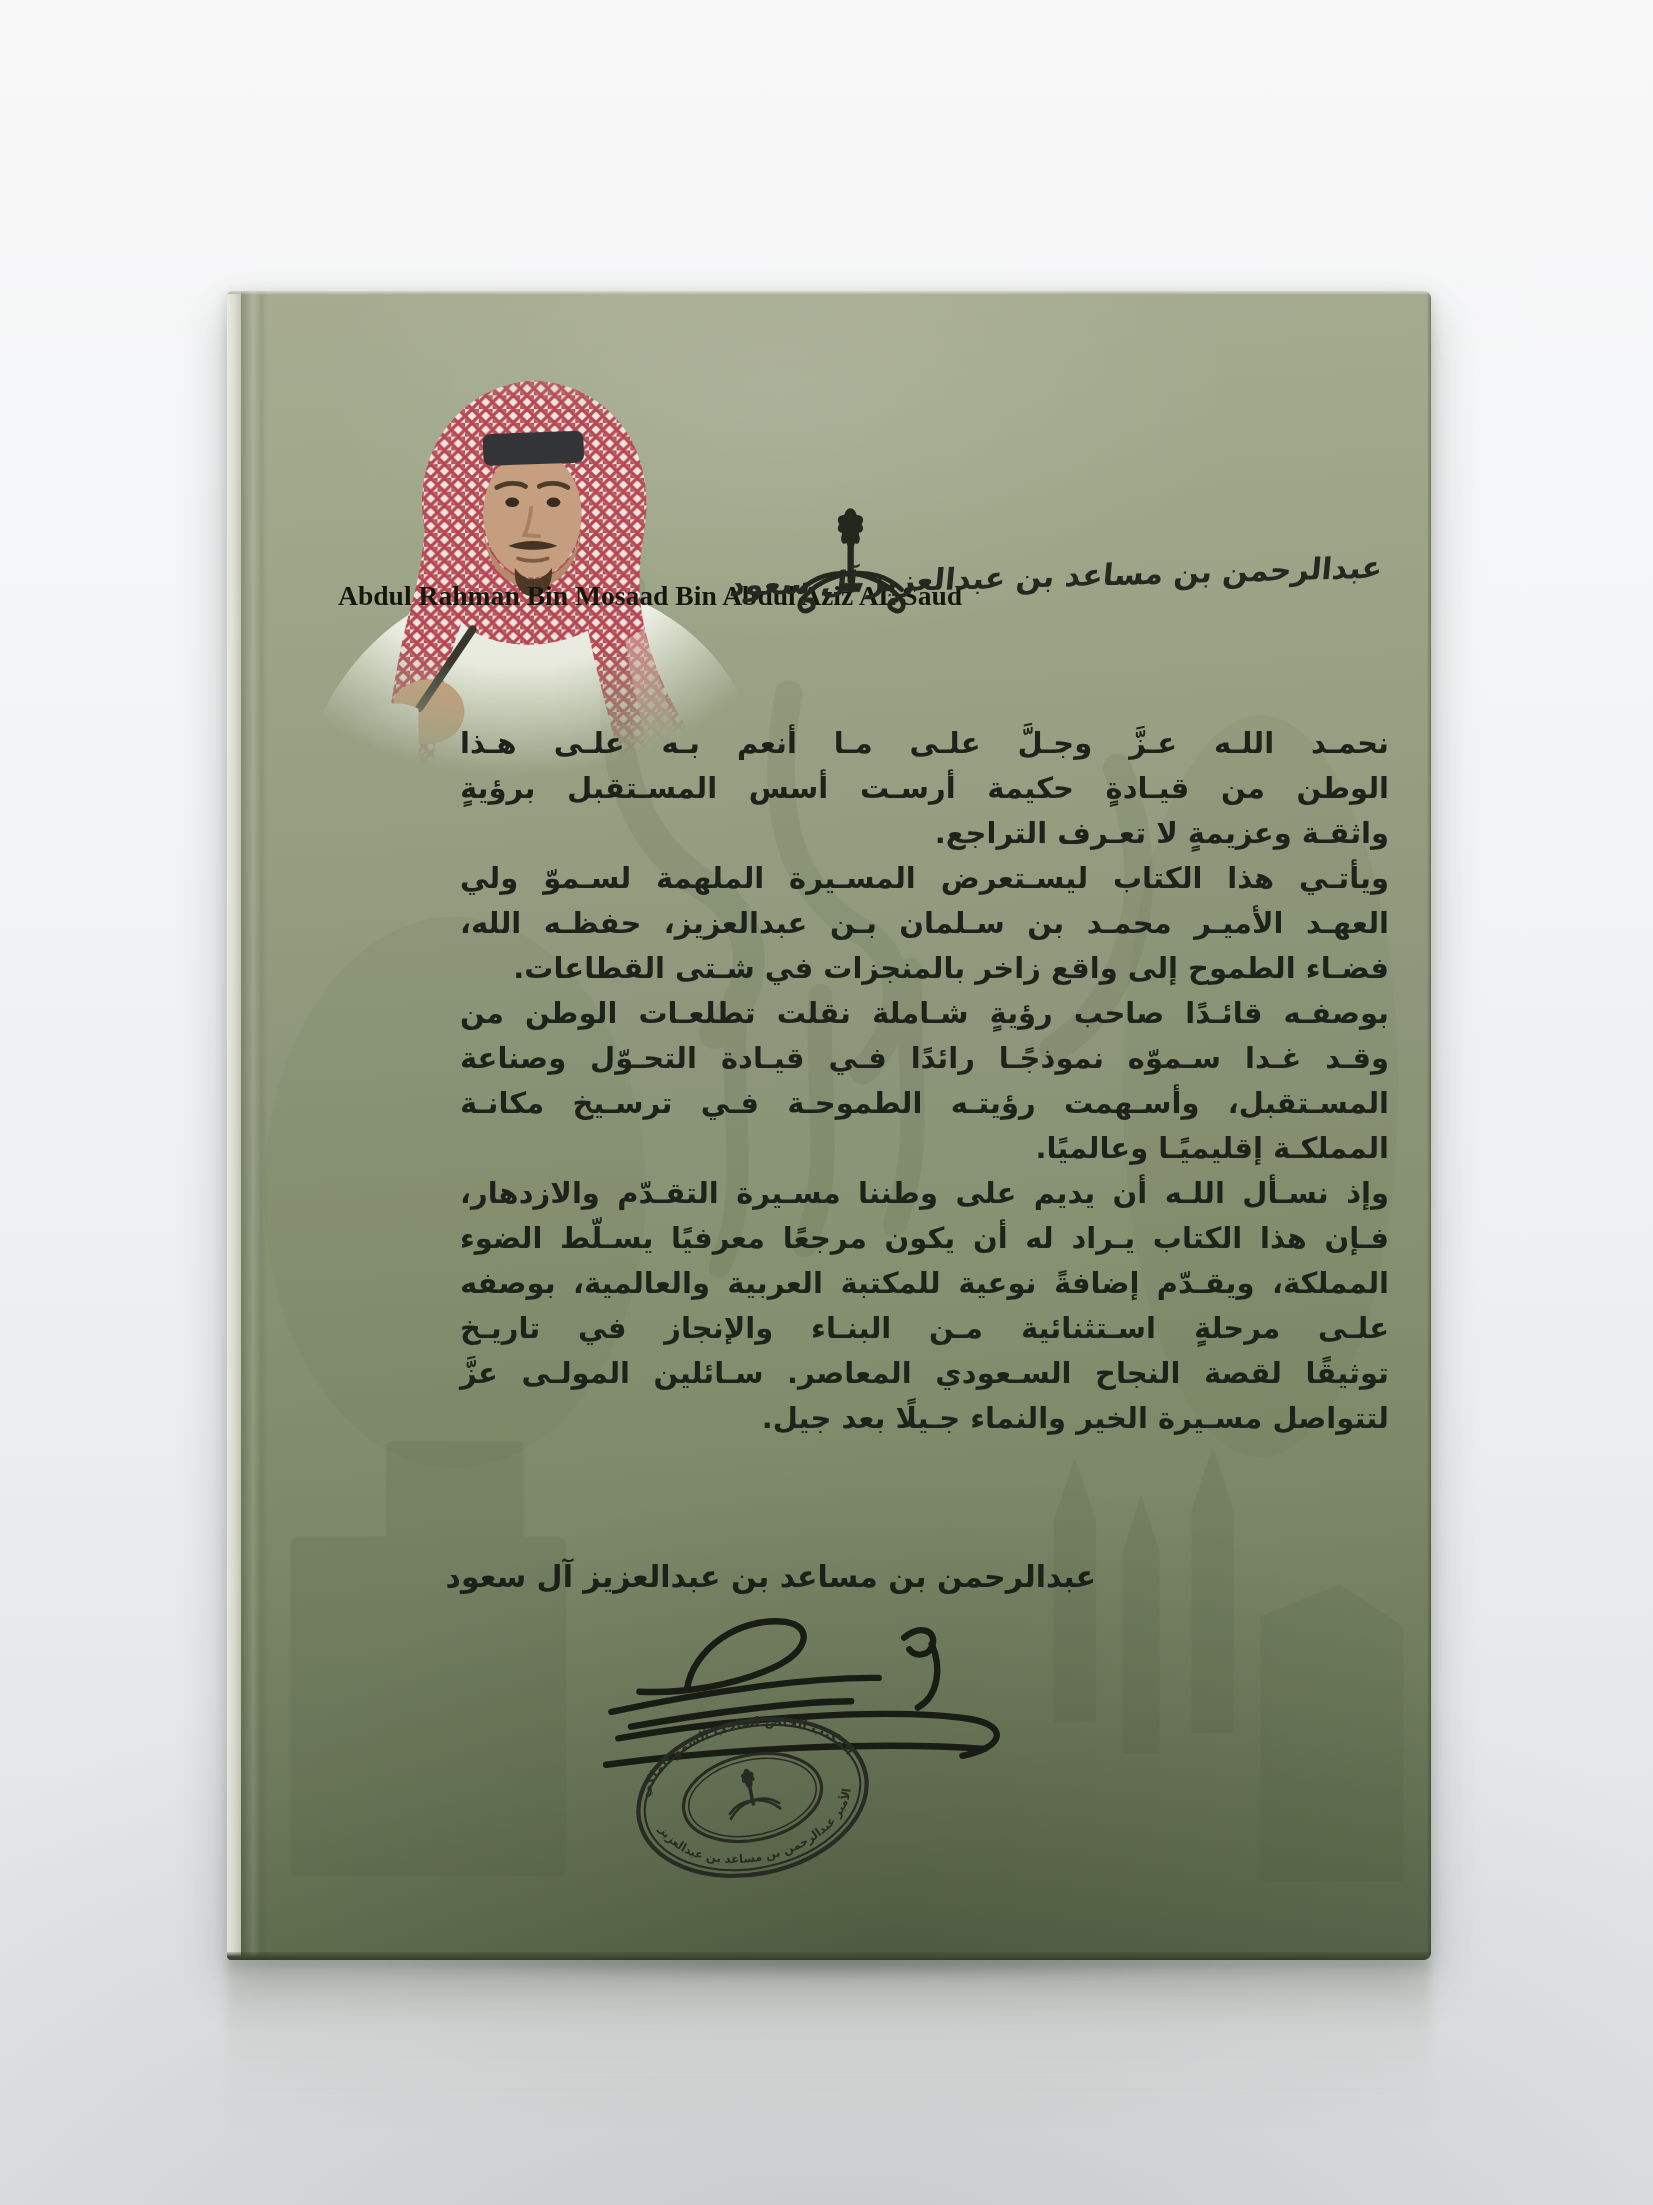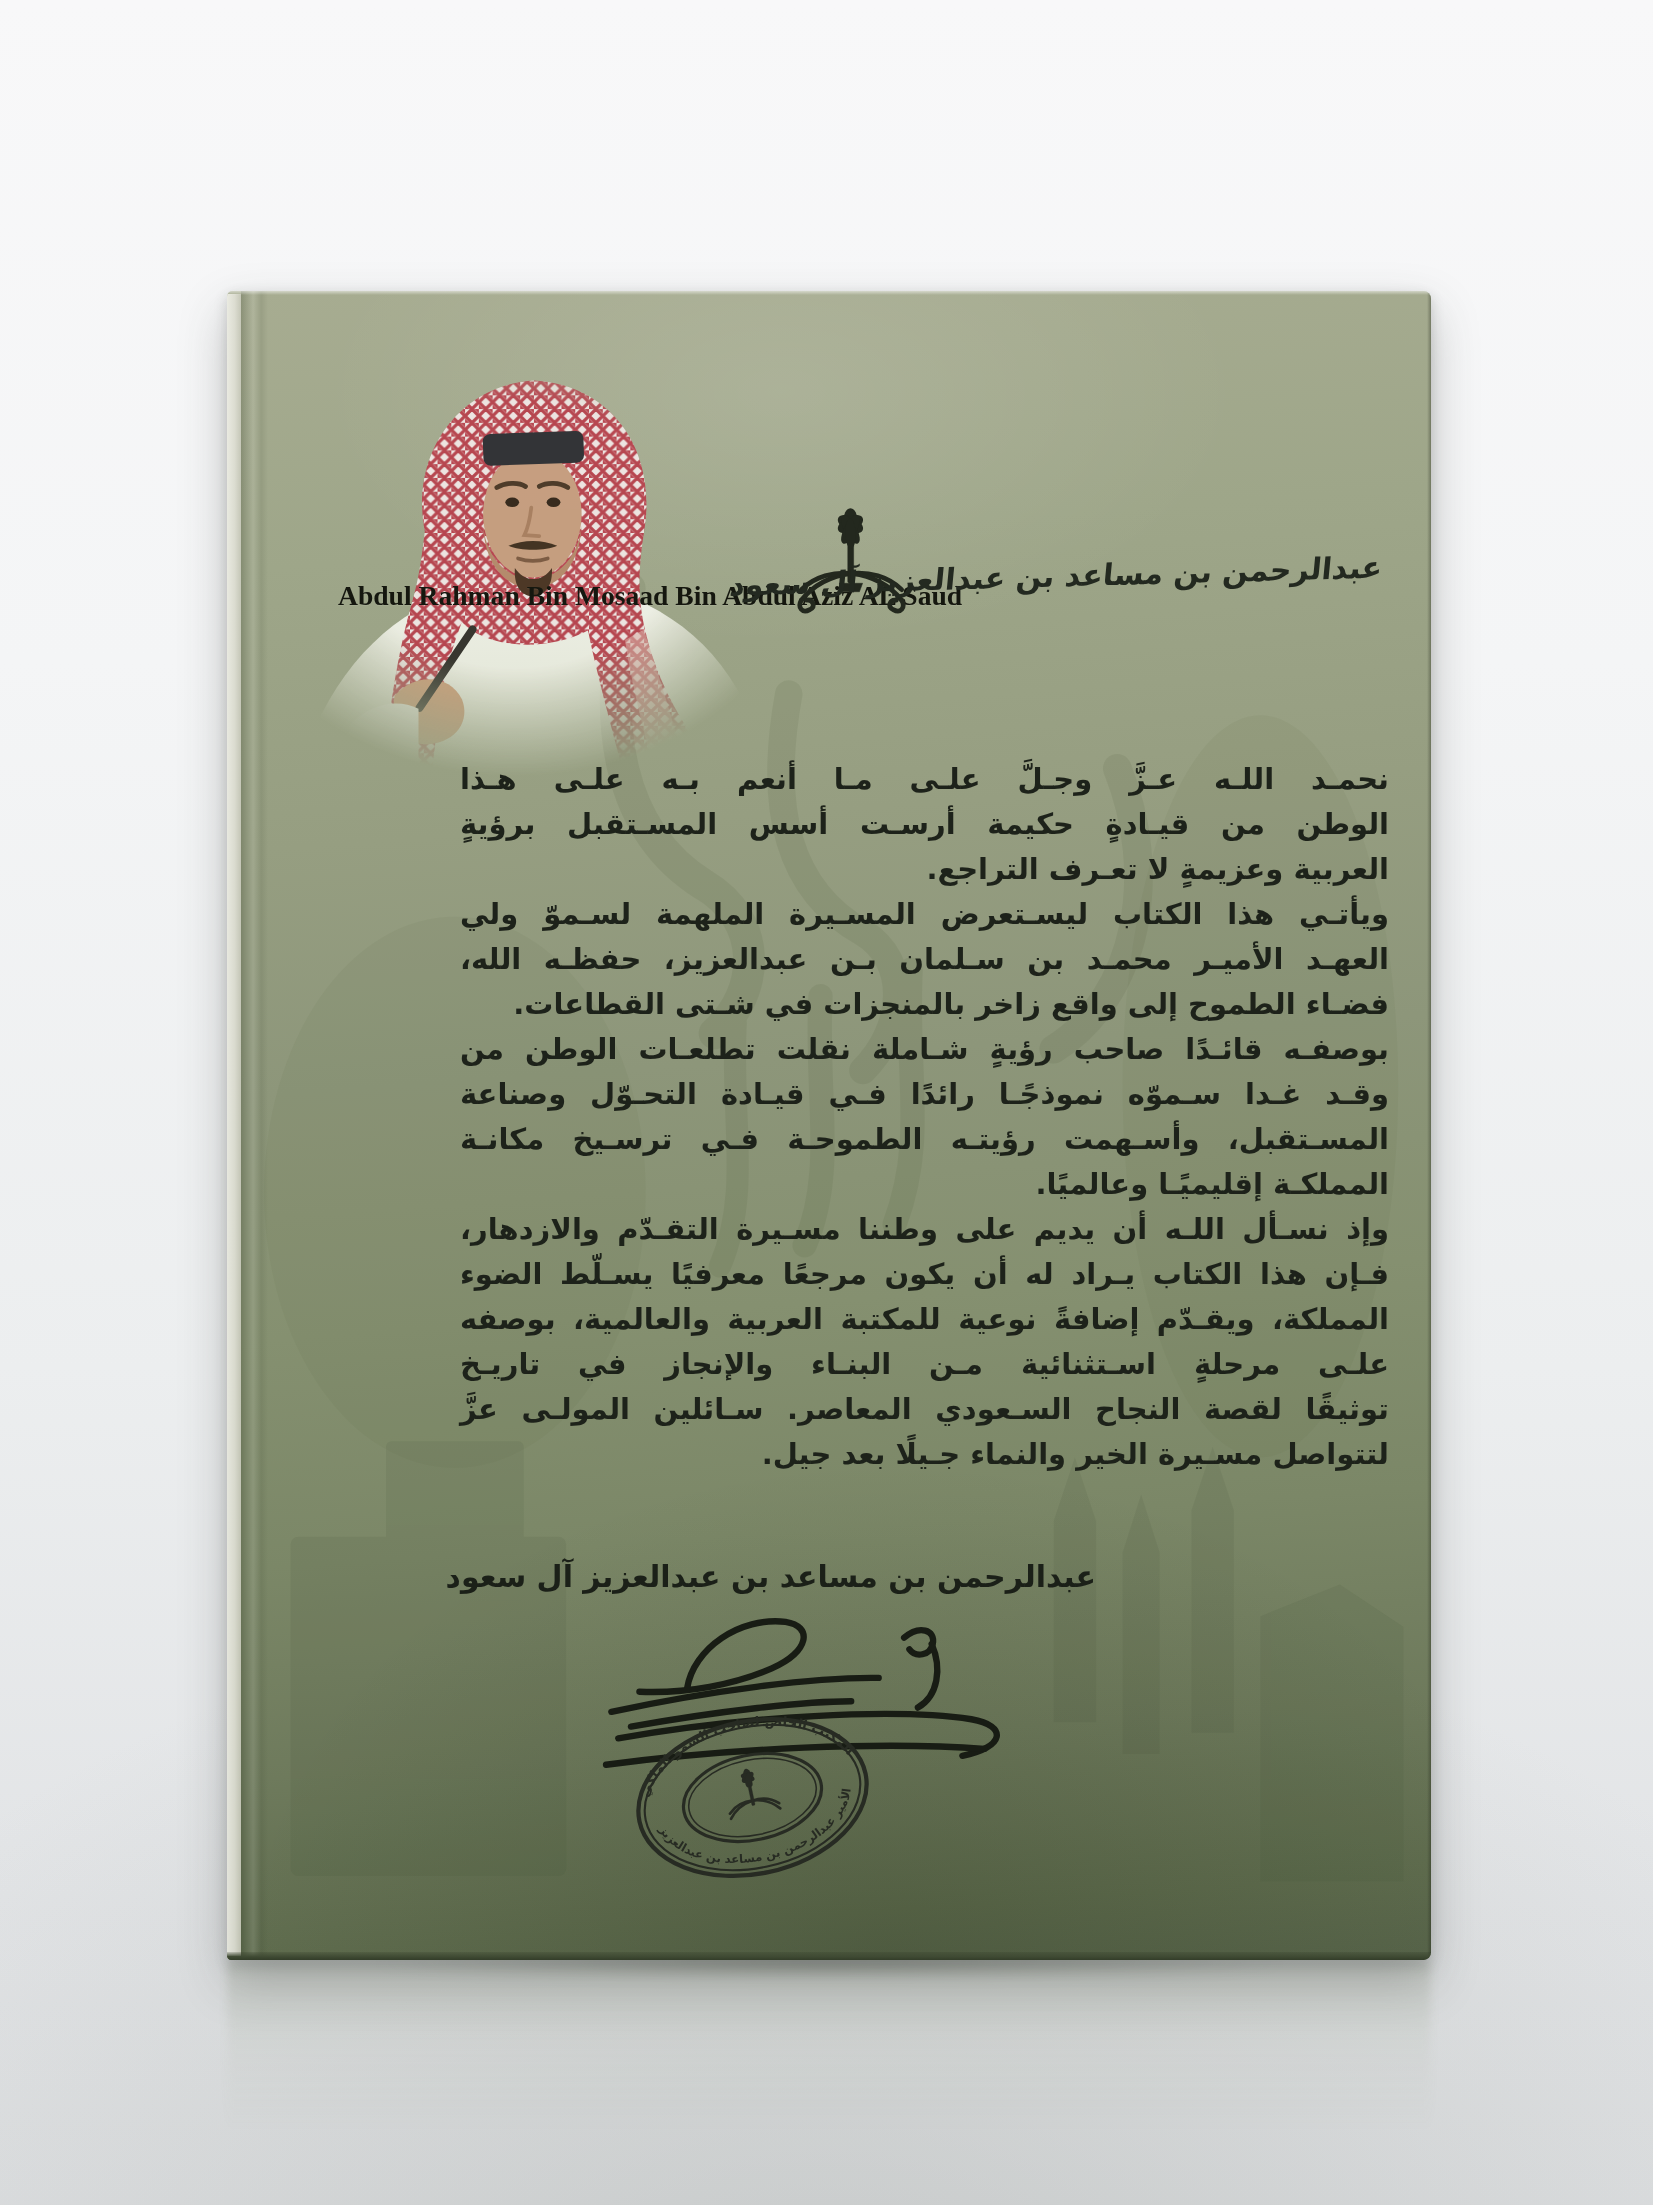--- a/index.html
+++ b/index.html
@@ -46,21 +46,21 @@
   .emblem{position:absolute;left:568px;top:215px;width:113px;height:125px;}
   .calligraphy{
     position:absolute;left:687px;top:265px;width:466px;height:69px;
     direction:rtl;text-align:center;white-space:nowrap;
     font-size:30px;font-weight:bold;color:#232920;
     transform:skewX(-7deg) rotate(-1.6deg);
     letter-spacing:-0.5px;
   }
   
   .letter{
-    position:absolute;left:233px;top:466px;width:929px;
+    position:absolute;left:233px;top:430px;width:929px;
     direction:rtl;color:#1d221a;
   }
   .body-line{
     direction:rtl;width:100%;height:45px;line-height:45px;
     font-size:29px;font-weight:bold;
     text-align:justify;text-align-last:justify;
     white-space:nowrap;overflow:visible;
   }
   .body-line.p-end{text-align-last:right;}
   .signer{
@@ -176,21 +176,21 @@
           <ellipse cx="105" cy="52" rx="28" ry="10" transform="rotate(88 105 52)"></ellipse>
         </g>
       </g>
     </svg>
 
     <div class="calligraphy" dir="rtl">عبدالرحمن بن مساعد بن عبدالعزيز آل سعود</div>
 
     <div class="letter">
         <div class="body-line" dir="rtl">نحمـد اللـه عـزَّ وجـلَّ علـى مـا أنعم بـه علـى هـذا</div>
         <div class="body-line" dir="rtl">الوطن من قيـادةٍ حكيمة أرسـت أسس المسـتقبل برؤيةٍ</div>
-        <div class="body-line p-end" dir="rtl">العربية وعزيمةٍ لا تعـرف التراجع.</div>
+        <div class="body-line p-end" dir="rtl">واثقـة وعزيمةٍ لا تعـرف التراجع.</div>
         <div class="body-line" dir="rtl">ويأتـي هذا الكتاب ليسـتعرض المسـيرة الملهمة لسـموّ ولي</div>
         <div class="body-line" dir="rtl">العهـد الأميـر محمـد بن سـلمان بـن عبدالعزيز، حفظـه الله،</div>
         <div class="body-line p-end" dir="rtl">فضـاء الطموح إلى واقع زاخر بالمنجزات في شـتى القطاعات.</div>
         <div class="body-line" dir="rtl">بوصفـه قائـدًا صاحب رؤيةٍ شـاملة نقلت تطلعـات الوطن من</div>
         <div class="body-line" dir="rtl">وقـد غـدا سـموّه نموذجًـا رائدًا فـي قيـادة التحـوّل وصناعة</div>
         <div class="body-line" dir="rtl">المسـتقبل، وأسـهمت رؤيتـه الطموحـة فـي ترسـيخ مكانـة</div>
         <div class="body-line p-end" dir="rtl">المملكـة إقليميًـا وعالميًا.</div>
         <div class="body-line" dir="rtl">وإذ نسـأل اللـه أن يديم على وطننا مسـيرة التقـدّم والازدهار،</div>
         <div class="body-line" dir="rtl">فـإن هذا الكتاب يـراد له أن يكون مرجعًا معرفيًا يسـلّط الضوء</div>
         <div class="body-line" dir="rtl">المملكة، ويقـدّم إضافةً نوعية للمكتبة العربية والعالمية، بوصفه</div>

